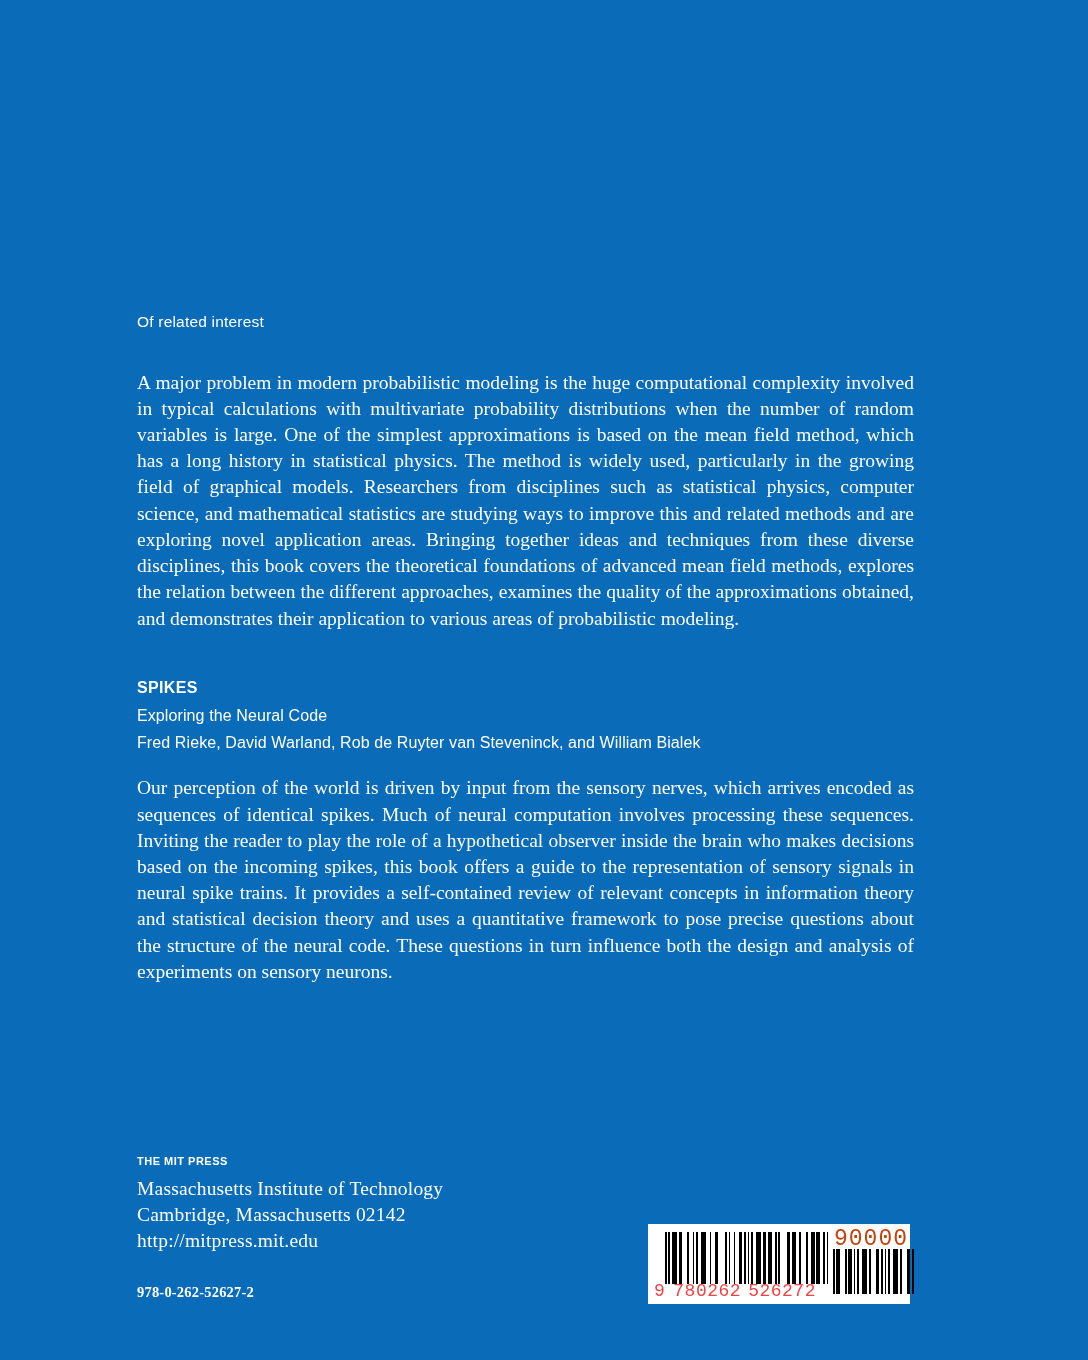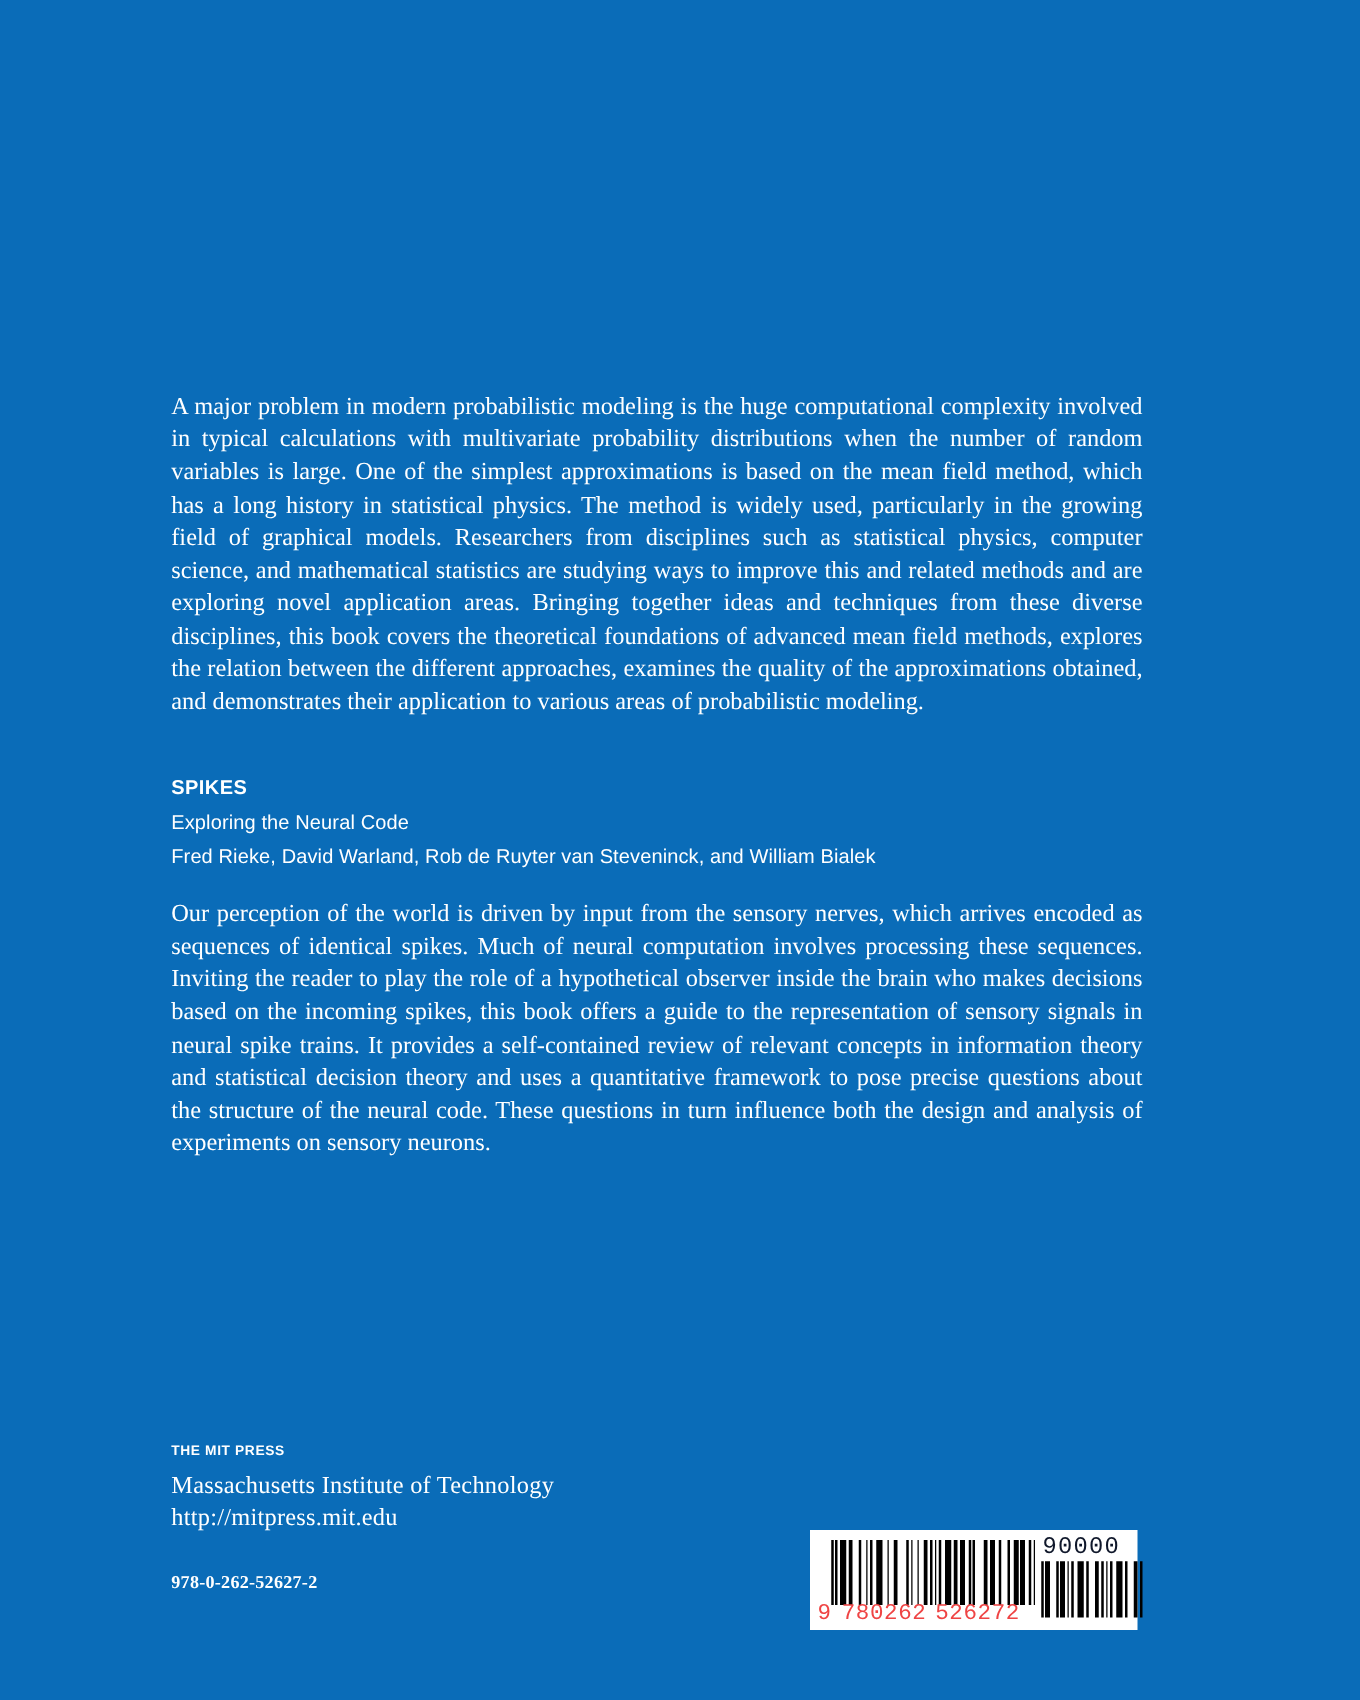--- a/index.html
+++ b/index.html
@@ -174,53 +174,55 @@
     letter-spacing: 0.5px;
     white-space: nowrap;
   }
   .ean-digits .d-lead { margin-right: 8px; }
   .ean-digits .d-left { margin-right: 7px; }
   .addon-digits {
     position: absolute;
     left: 186px;
     top: 2px;
     font-family: "Liberation Mono", monospace;
-    font-size: 19px;
-    font-weight: 400;
-    color: #0f172a;
+    font-size: 23px;
+    font-weight: 400;
+    color: #c2410c;
     letter-spacing: 1px;
     white-space: nowrap;
   }
 </style>
 </head>
 <body>
 
 <div class="cover">
 
   <div class="content">
 
+    <p class="kicker">Of related interest</p>
 
     <div class="book-block">
       <p class="blurb">A major problem in modern probabilistic modeling is the huge computational complexity involved in typical calculations with multivariate probability distributions when the number of random variables is large. One of the simplest approximations is based on the mean field method, which has a long history in statistical physics. The method is widely used, particularly in the growing field of graphical models. Researchers from disciplines such as statistical physics, computer science, and mathematical statistics are studying ways to improve this and related methods and are exploring novel application areas. Bringing together ideas and techniques from these diverse disciplines, this book covers the theoretical foundations of advanced mean field methods, explores the relation between the different approaches, examines the quality of the approximations obtained, and demonstrates their application to various areas of probabilistic modeling.</p>
     </div>
 
     <div class="section-gap"></div>
 
     <div class="book-block">
       <h2 class="book-title">SPIKES</h2>
       <div class="book-subtitle">Exploring the Neural Code</div>
       <div class="book-authors">Fred Rieke, David Warland, Rob de Ruyter van Steveninck, and William Bialek</div>
       <p class="blurb">Our perception of the world is driven by input from the sensory nerves, which arrives encoded as sequences of identical spikes. Much of neural computation involves processing these sequences. Inviting the reader to play the role of a hypothetical observer inside the brain who makes decisions based on the incoming spikes, this book offers a guide to the representation of sensory signals in neural spike trains. It provides a self-contained review of relevant concepts in information theory and statistical decision theory and uses a quantitative framework to pose precise questions about the structure of the neural code. These questions in turn influence both the design and analysis of experiments on sensory neurons.</p>
     </div>
 
   </div>
 
   <div class="publisher">
     <div class="pub-name">THE MIT PRESS</div>
     <div class="pub-line">Massachusetts Institute of Technology</div>
+    <div class="pub-line">Cambridge, Massachusetts 02142</div>
     <div class="pub-line">http://mitpress.mit.edu</div>
     <div class="isbn">978-0-262-52627-2</div>
   </div>
 
   <div class="barcode-box">
     <div class="barcode-inner">
       <div class="bars-main" id="bars-main">
           <div class="bar guard" style="width: 1.72px; background: rgb(0, 0, 0);"></div>
           <div class="bar guard" style="width: 1.72px; background: transparent;"></div>
           <div class="bar guard" style="width: 1.72px; background: rgb(0, 0, 0);"></div>

